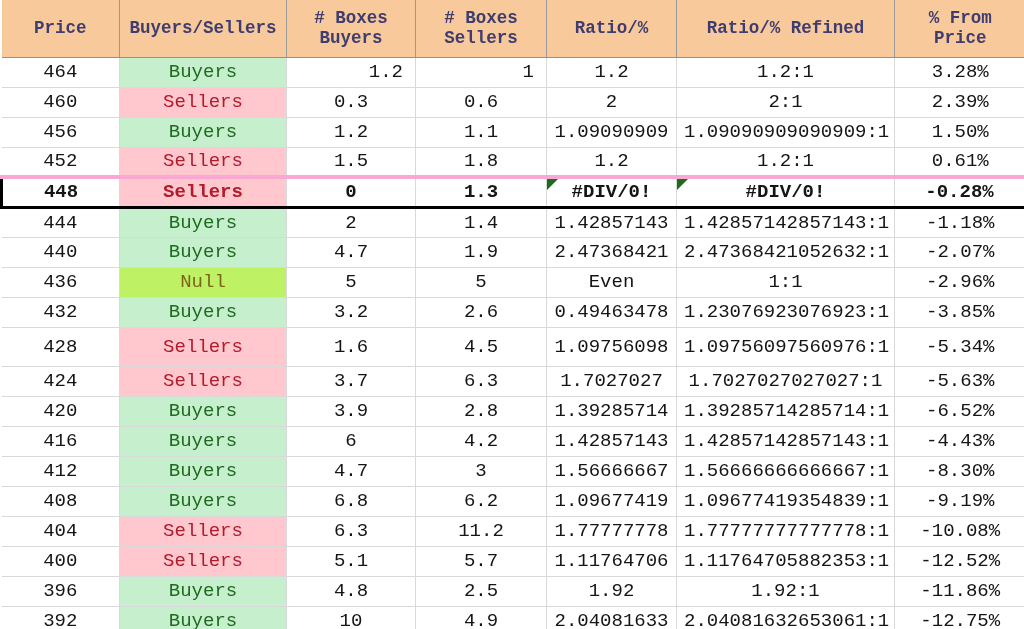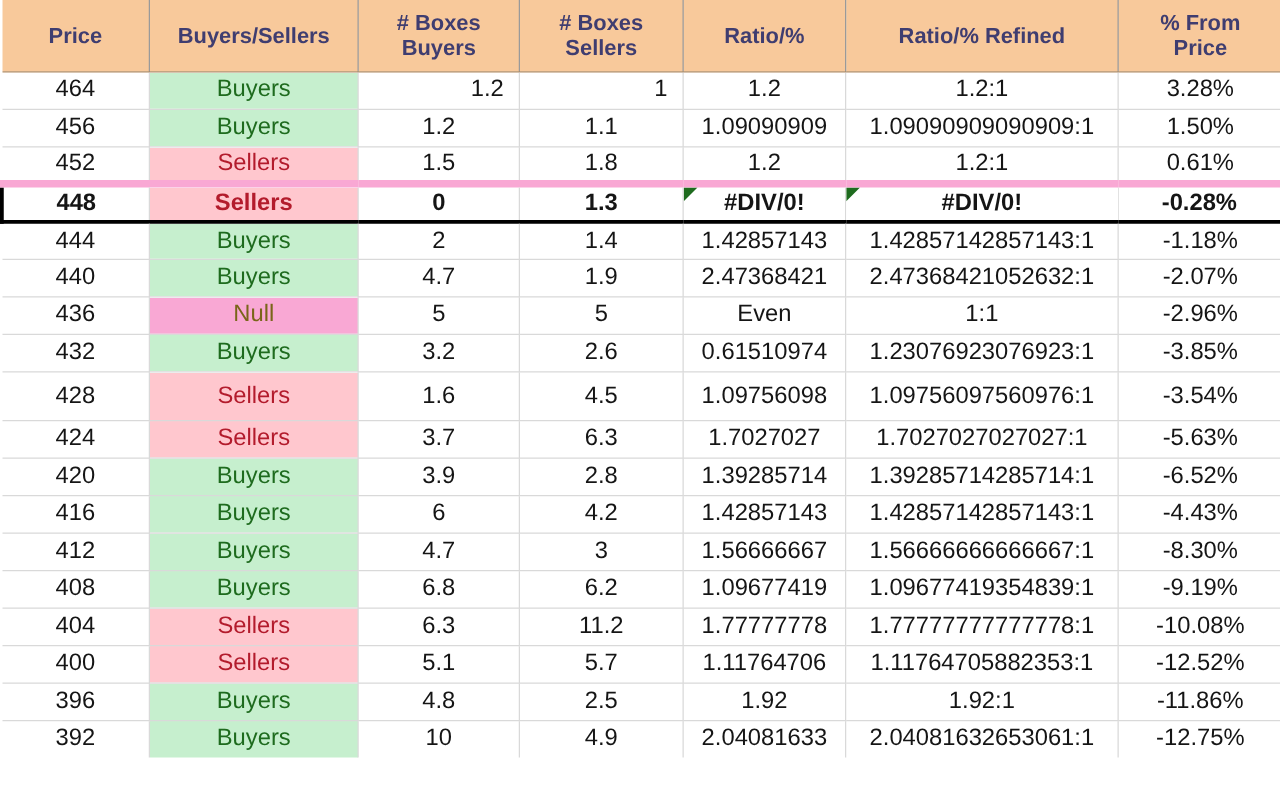--- a/index.html
+++ b/index.html
@@ -9,20 +9,21 @@
   }
   body {
     width: 1024px; height: 629px;
     font-family: "Liberation Sans", sans-serif;
     overflow: hidden;
   }
   #sheet {
     width: 1024px;
     height: 463px;
     position: relative;
+    font-family: Liberation Mono, monospace;
   }
   table.grid {
     width: 1024px;
     border-collapse: collapse;
     table-layout: fixed;
   }
   col.c0 { width: 118px; }
   col.c1 { width: 167px; }
   col.c2 { width: 129px; }
   col.c3 { width: 131px; }
@@ -57,26 +58,26 @@
     white-space: nowrap;
     overflow: hidden;
     background: #ffffff;
   }
   tbody td:last-child { border-right: none; }
   tbody tr:last-child td { border-bottom: none; }
 
   
   td.fill-buy  { background: #C6EFCE; color: #1E6B1E; }
   td.fill-sell { background: #FFC7CE; color: #B31B2C; }
-  td.fill-null { background: #f9a8d4; color: #7A6519; }
+  td.fill-null { background: #bef264; color: #7A6519; }
 
   
   tr.focus td {
     font-weight: bold;
-    border-top: 6px solid #f9a8d4;
+    border-top: 4px solid #f9a8d4;
     border-bottom: 3px solid #000000;
   }
   tr.focus td.first { border-left: 3px solid #000000; }
   tr.focus td.last  { border-right: 3px solid #000000; margin-left: 39px; }
   tr.focus td.fill-sell { color: #B31B2C; }
 
   
   td.err { position: relative; }
   td.err::before {
     content: "";
@@ -128,20 +129,29 @@
         <tr>
           <td class="first">464</td>
           <td class="fill-buy">Buyers</td>
           <td class="ralign">1.2</td>
           <td class="ralign">1</td>
           <td>1.2</td>
           <td>1.2:1</td>
           <td class="last">3.28%</td>
         </tr>
         <tr>
+          <td class="first">460</td>
+          <td class="fill-sell">Sellers</td>
+          <td>0.3</td>
+          <td>0.6</td>
+          <td>2</td>
+          <td>2:1</td>
+          <td class="last">2.39%</td>
+        </tr>
+        <tr>
           <td class="first">456</td>
           <td class="fill-buy">Buyers</td>
           <td>1.2</td>
           <td>1.1</td>
           <td>1.09090909</td>
           <td>1.09090909090909:1</td>
           <td class="last">1.50%</td>
         </tr>
         <tr>
           <td class="first">452</td>
@@ -186,32 +196,32 @@
           <td>5</td>
           <td>Even</td>
           <td>1:1</td>
           <td class="last">-2.96%</td>
         </tr>
         <tr>
           <td class="first">432</td>
           <td class="fill-buy">Buyers</td>
           <td>3.2</td>
           <td>2.6</td>
-          <td>0.61510974</td>
+          <td>0.49463478</td>
           <td>1.23076923076923:1</td>
           <td class="last">-3.85%</td>
         </tr>
         <tr class="tall">
           <td class="first">428</td>
           <td class="fill-sell">Sellers</td>
           <td>1.6</td>
           <td>4.5</td>
           <td>1.09756098</td>
           <td>1.09756097560976:1</td>
-          <td class="last">-3.54%</td>
+          <td class="last">-5.34%</td>
         </tr>
         <tr>
           <td class="first">424</td>
           <td class="fill-sell">Sellers</td>
           <td>3.7</td>
           <td>6.3</td>
           <td>1.7027027</td>
           <td>1.7027027027027:1</td>
           <td class="last">-5.63%</td>
         </tr>

